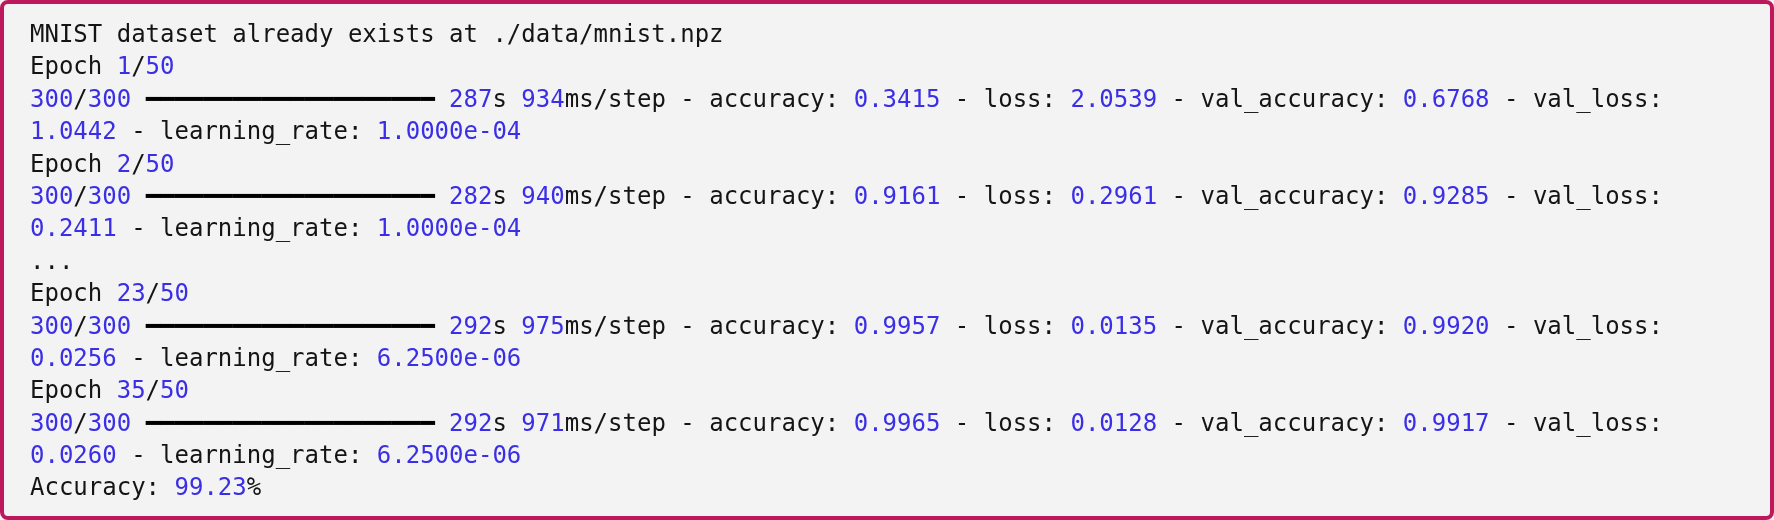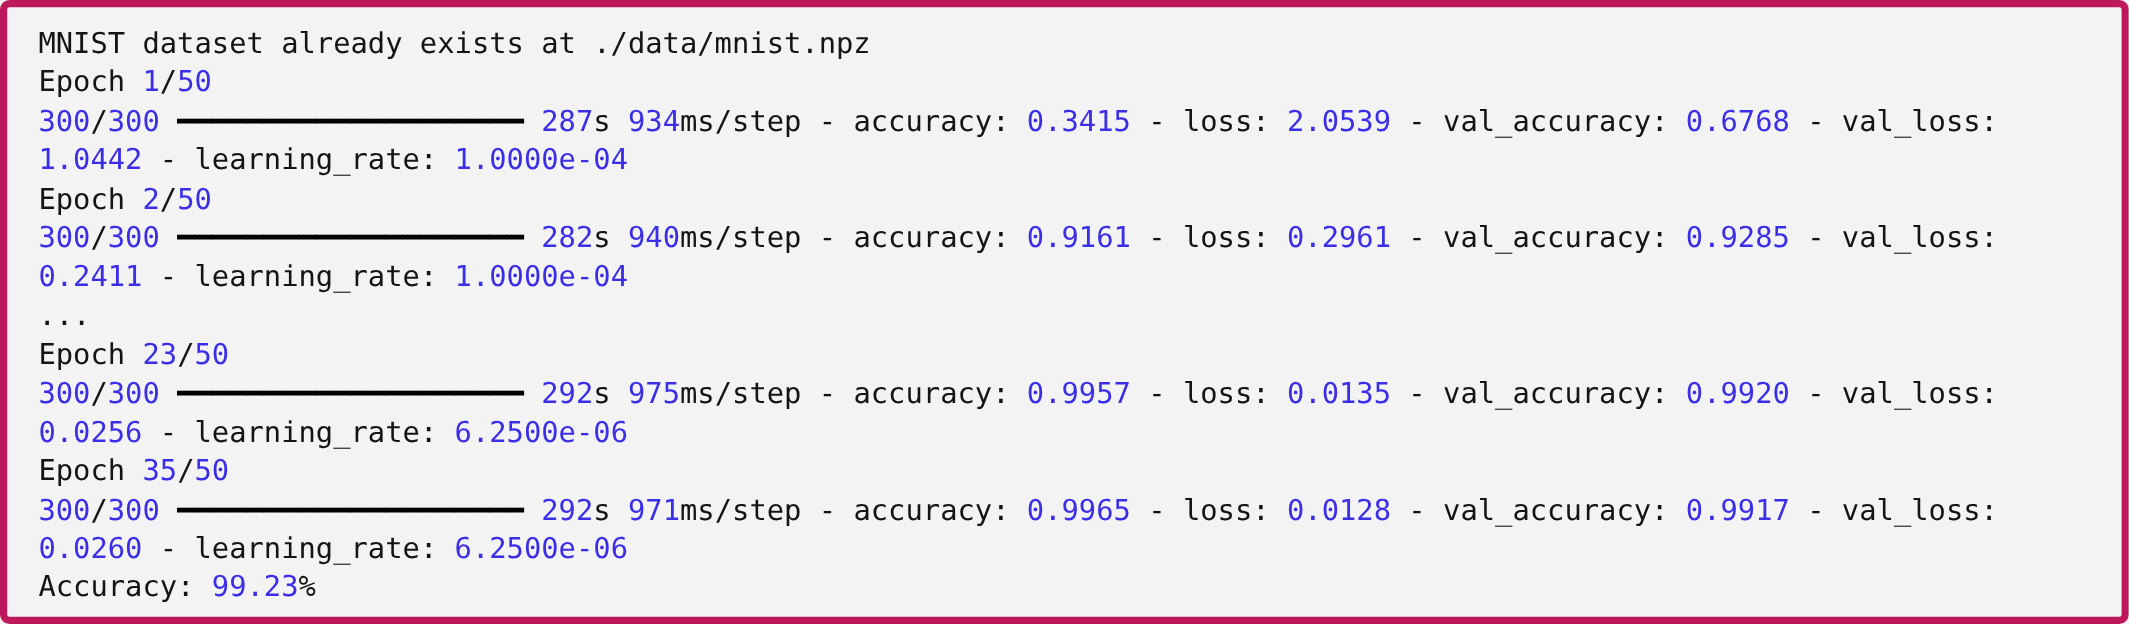--- a/index.html
+++ b/index.html
@@ -6,21 +6,21 @@
     html,body{
       background:#f3f3f4;
       font-family:"SF Mono",Menlo,Consolas,ui-monospace,monospace;
       font-size:24px;
       line-height:1.35;
       color:#141414;
     }
     .wrap{
       width:1774px; height:520px;
       padding:14px 26px 14px 26px;
-      border:6px solid #be185d;
+      border:4px solid #be185d;
       border-radius:8px;
       white-space:pre-wrap;
       overflow:hidden;
     }
     .txt{color:#141414;}
     .num{color:#3a2ee6;}  
     .bar{letter-spacing:0;font-weight:bold;color:#000;}
   </style>
 </head>
 <body>

